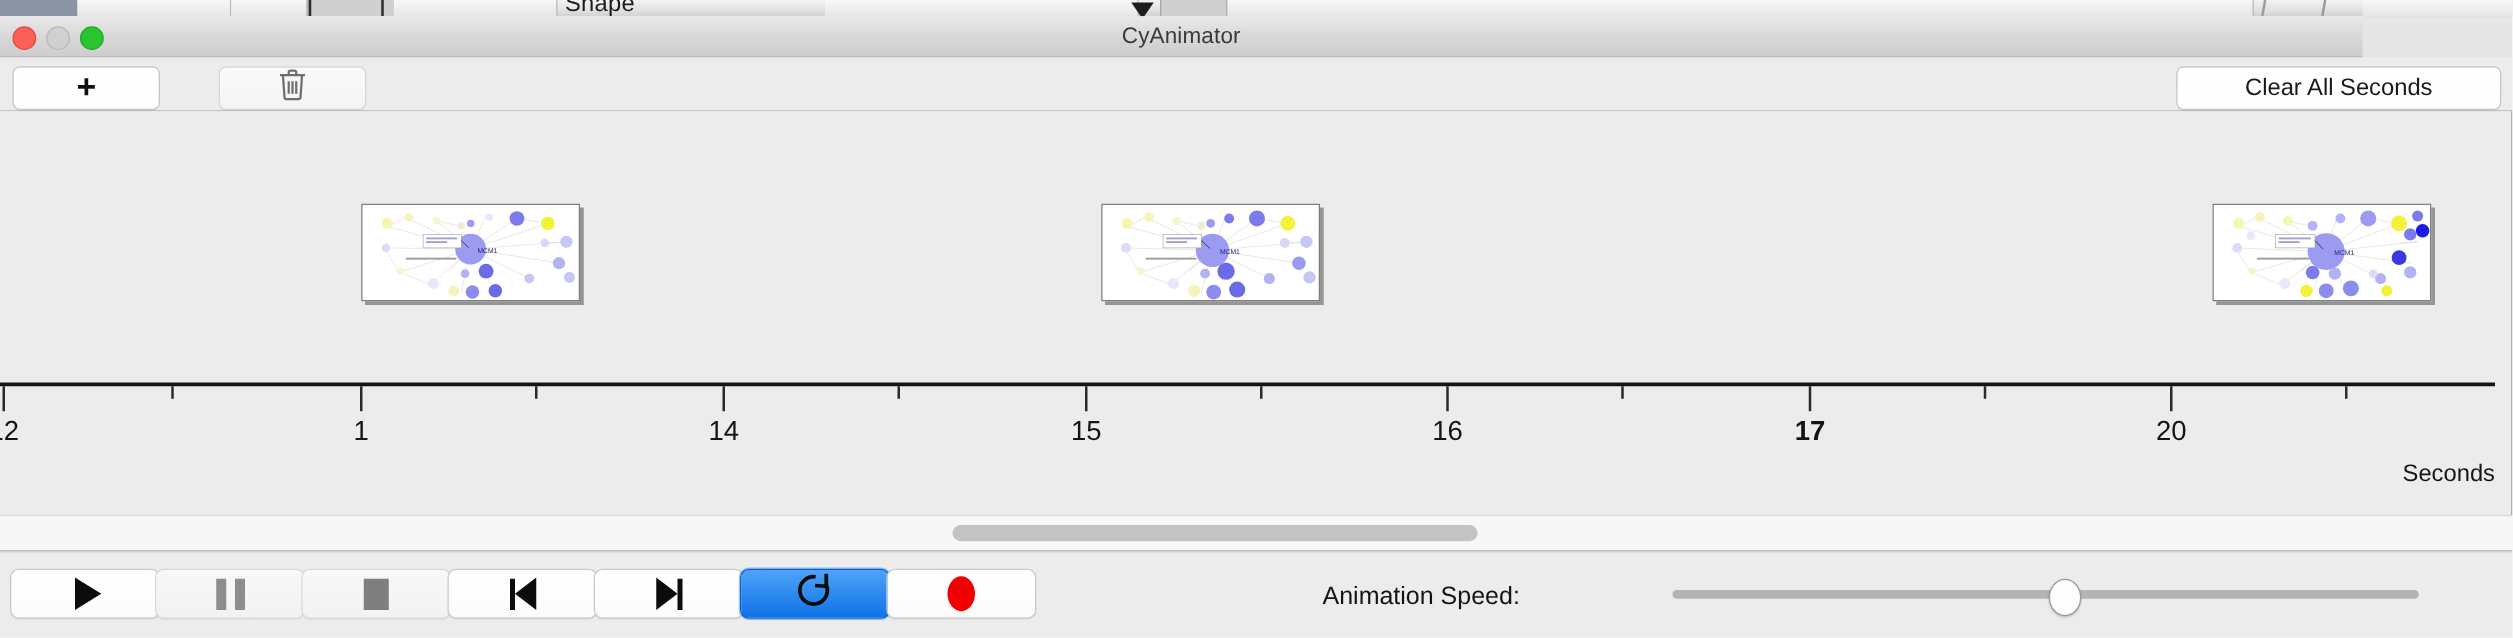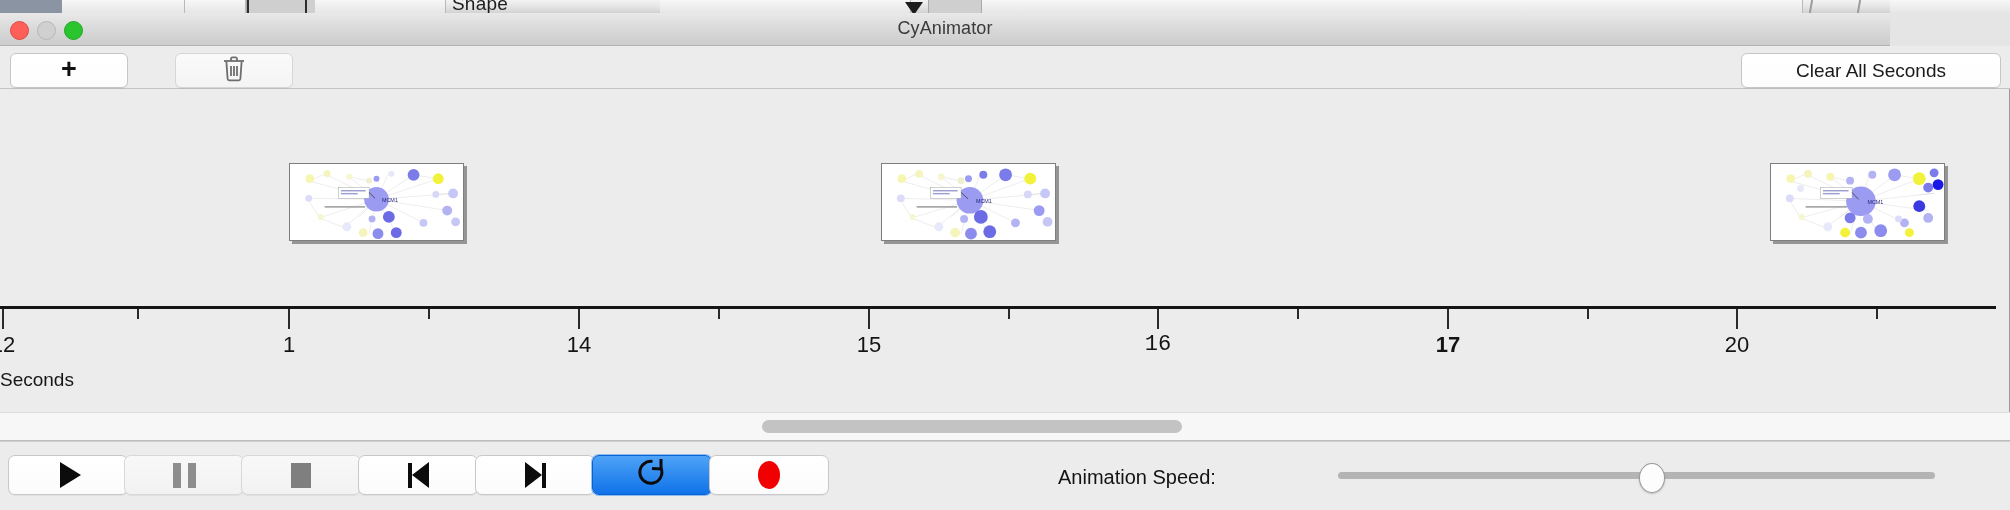--- a/index.html
+++ b/index.html
@@ -162,21 +162,21 @@
     top: 243px;
     font-size: 22px;
     color: #141414;
     transform: translateX(-50%);
     white-space: nowrap;
   }
   .axis-title {
     position: absolute;
     top: 280px;
     left: 0; width: 1996px;
-    text-align: left;
+    text-align: right;
     font-size: 19px;
     color: #161616;
   }
 
   
   .frame {
     position: absolute;
     top: 74px;
     width: 175px; height: 78px;
     box-sizing: border-box;
@@ -572,21 +572,21 @@
         <div class="tick minor" style="left: 1008px;"></div>
         <div class="tick minor" style="left: 1297px;"></div>
         <div class="tick minor" style="left: 1587px;"></div>
         <div class="tick minor" style="left: 1876px;"></div>
       </div>
     <div id="tick-labels">
         <div class="tick-label" style="left: 3px;">12</div>
         <div class="tick-label" style="left: 289px;">1</div>
         <div class="tick-label" style="left: 579px;">14</div>
         <div class="tick-label" style="left: 869px;">15</div>
-        <div class="tick-label" style="left: 1158px; font-family: Liberation Mono, monospace;">16</div>
+        <div class="tick-label" style="left: 1158px;">16</div>
         <div class="tick-label" style="left: 1448px; font-weight: bold;">17</div>
         <div class="tick-label" style="left: 1737px;">20</div>
       </div>
     <div class="axis-title">Seconds</div>
   </div>
 
   <div class="hscroll-area">
     <div class="hscroll-thumb" style="left: 762px; width: 420px;"></div>
   </div>
 

